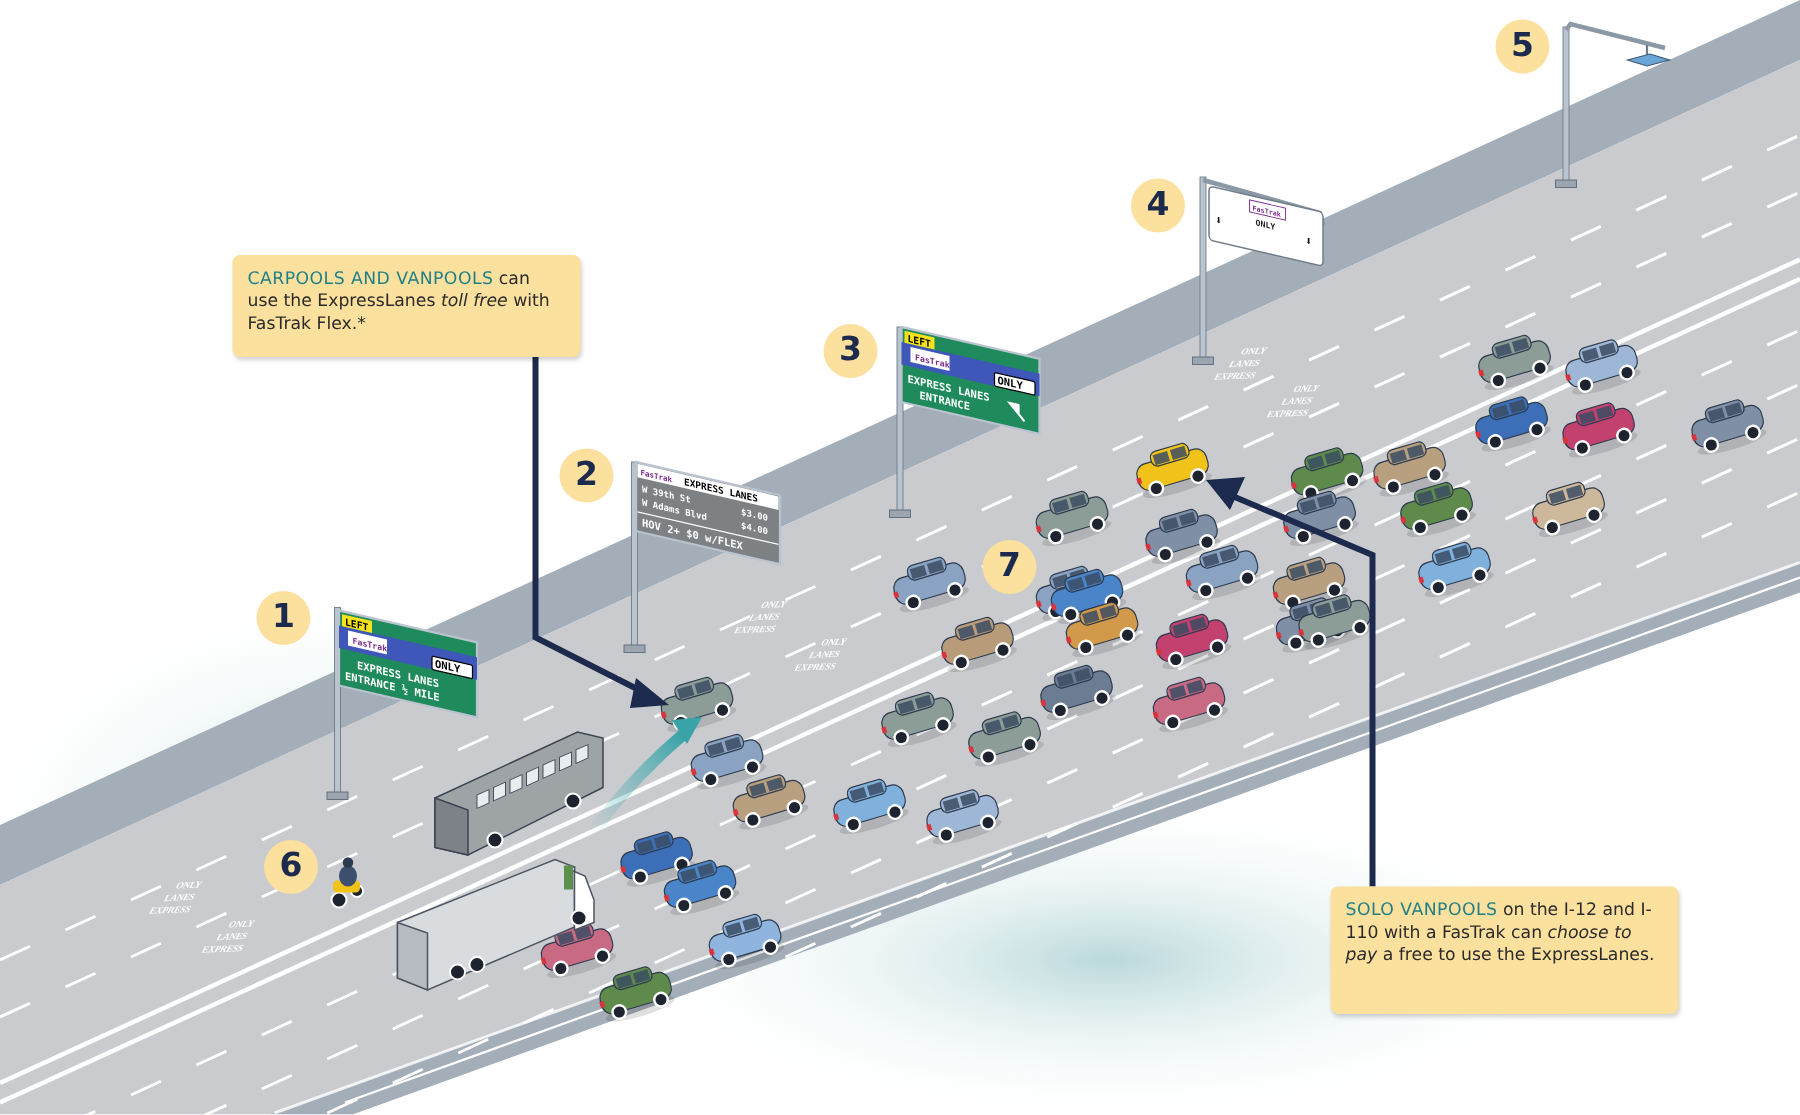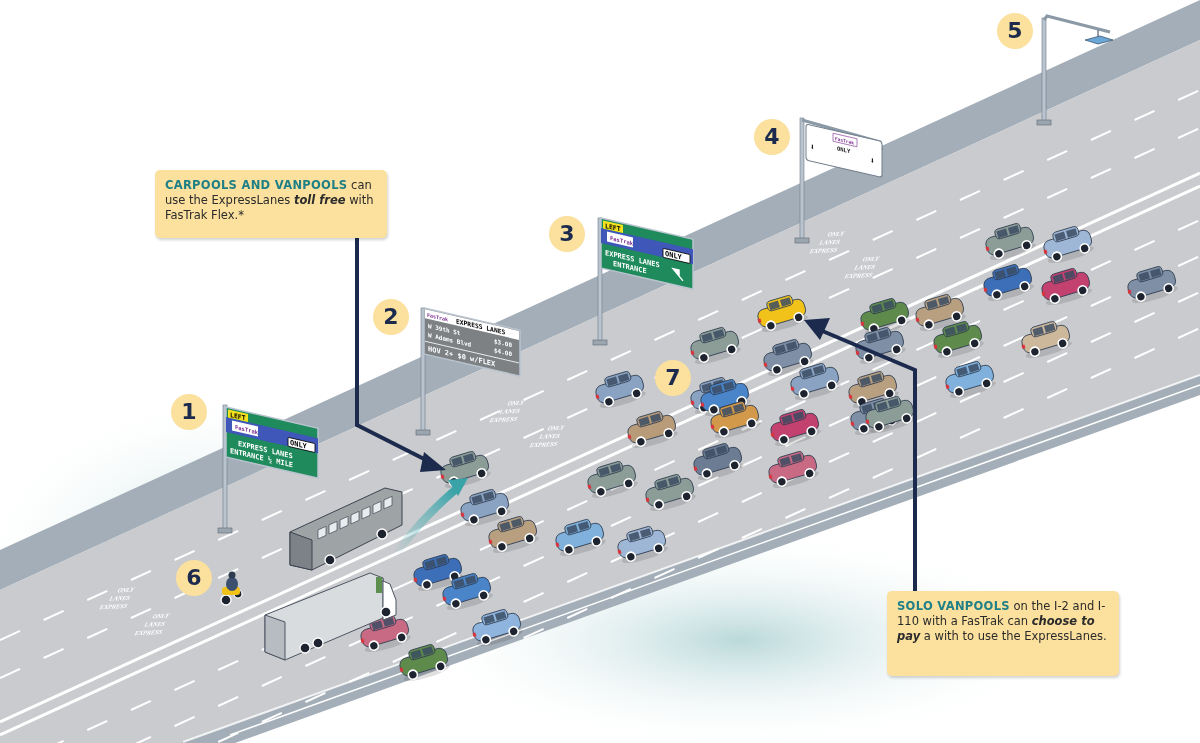--- a/index.html
+++ b/index.html
@@ -4,22 +4,22 @@
 <style>
   html, body { margin: 0; padding: 0; background: #ffffff; }
   body { width: 1200px; height: 743px; position: relative; overflow: hidden; font-family: "DejaVu Sans", sans-serif; }
   #scene { position: absolute; left: 0; top: 0; width: 1200px; height: 743px; }
   .callout {
     position: absolute; background: #fbe09e; border-radius: 5px;
     box-shadow: 1px 2px 3px rgba(0,0,0,0.18);
     font-family: "DejaVu Sans", sans-serif; font-size: 11.5px; line-height: 15px; color: #2b2b2b;
     padding: 8px 10px;
   }
-  .callout .lead { color: #1f7f86; font-weight: bold; letter-spacing: 0.3px; }
-  .callout em { font-weight: bold; font-style: italic; text-align: right; }
+  .callout .lead { color: #1f7f86; font-weight: normal; letter-spacing: 0.3px; }
+  .callout em { font-weight: normal; font-style: italic; text-align: right; }
   #callout-carpools { left: 155px; top: 170px; width: 212px; height: 52px; }
   #callout-solo { left: 887px; top: 591px; width: 212px; height: 69px; }
   .badge {
     position: absolute; width: 36px; height: 36px; border-radius: 50%;
     background: #fbe09e; color: #1c2b4d; font-family: "DejaVu Sans", sans-serif; font-weight: bold;
     font-size: 22px; line-height: 36px; text-align: center;
   }
 </style>
 </head>
 <body>
@@ -596,21 +596,21 @@
   <g>
     <polyline points="915,591 915,370 820,330" fill="none" stroke="#1c2b4d" stroke-width="4"></polyline>
     <polygon points="804,320 830,318 820,340" fill="#1c2b4d"></polygon>
   </g>
 </svg>
 
 <div id="callout-carpools" class="callout">
   <span class="lead">CARPOOLS AND VANPOOLS</span><span> can use the ExpressLanes </span><em>toll free</em><span> with FasTrak Flex.*</span>
 </div>
 <div id="callout-solo" class="callout">
-  <span class="lead">SOLO VANPOOLS</span><span> on the I-2 and I-110 with a FasTrak can </span><em>choose to pay</em><span> a with to use the ExpressLanes.</span>
+  <span class="lead">SOLO VANPOOLS</span><span> on the I-12 and I-110 with a FasTrak can </span><em>choose to pay</em><span> a free to use the ExpressLanes.</span>
 </div>
 
 <div class="badge" style="left:171px;top:394px;">1</div>
 <div class="badge" style="left:373px;top:299px;">2</div>
 <div class="badge" style="left:549px;top:216px;">3</div>
 <div class="badge" style="left:754px;top:119px;">4</div>
 <div class="badge" style="left:997px;top:13px;">5</div>
 <div class="badge" style="left:176px;top:560px;">6</div>
 <div class="badge" style="left:655px;top:360px;">7</div>
 

